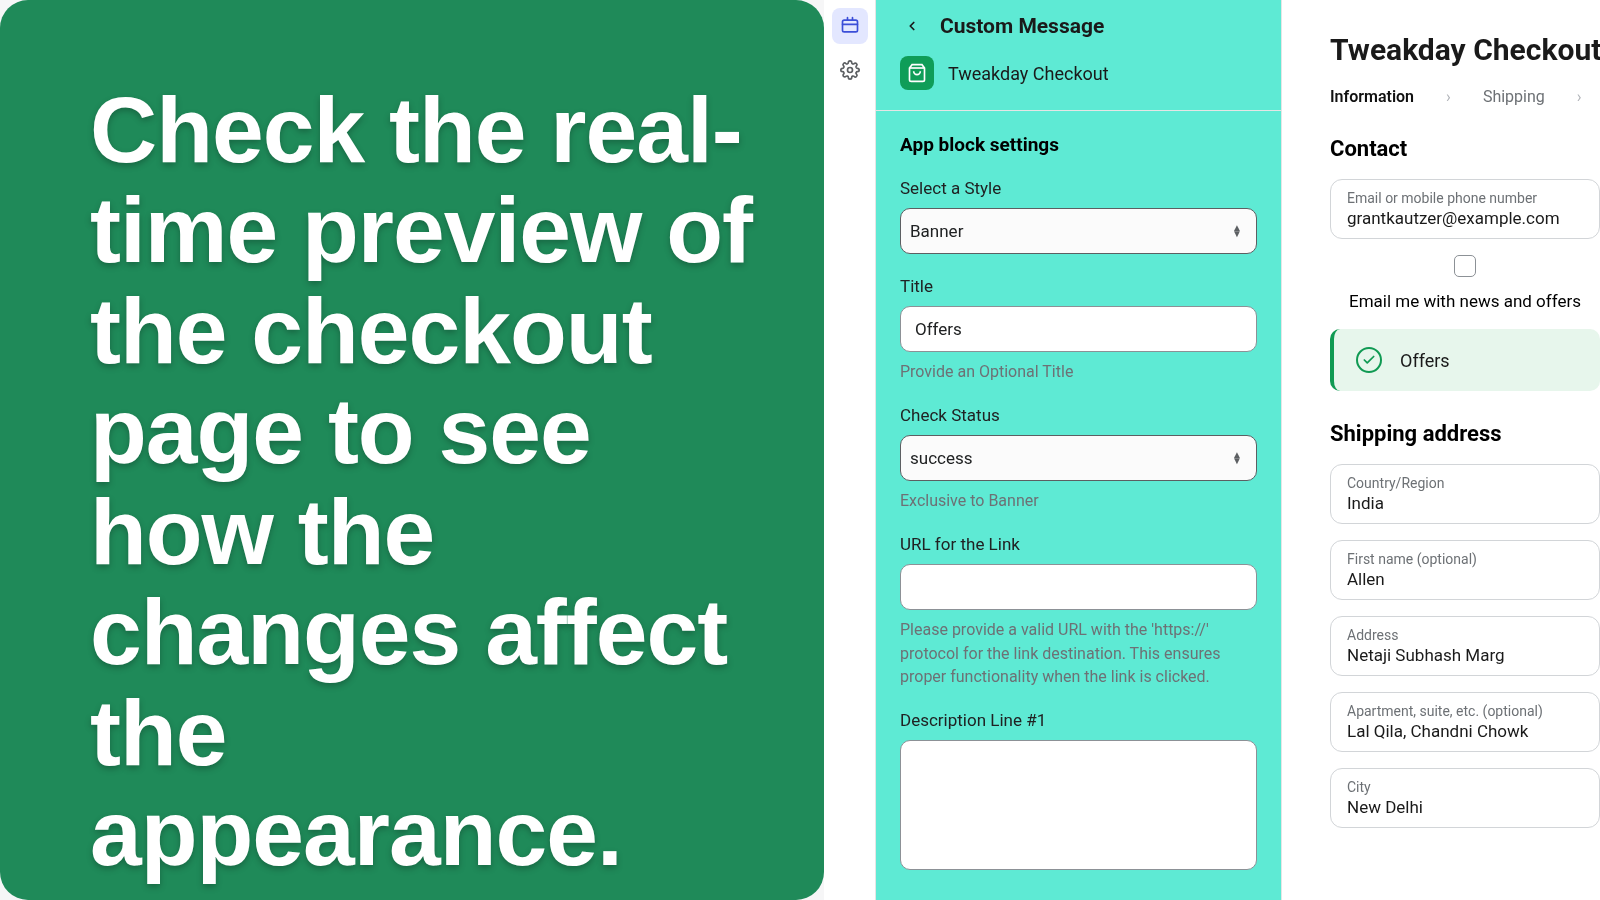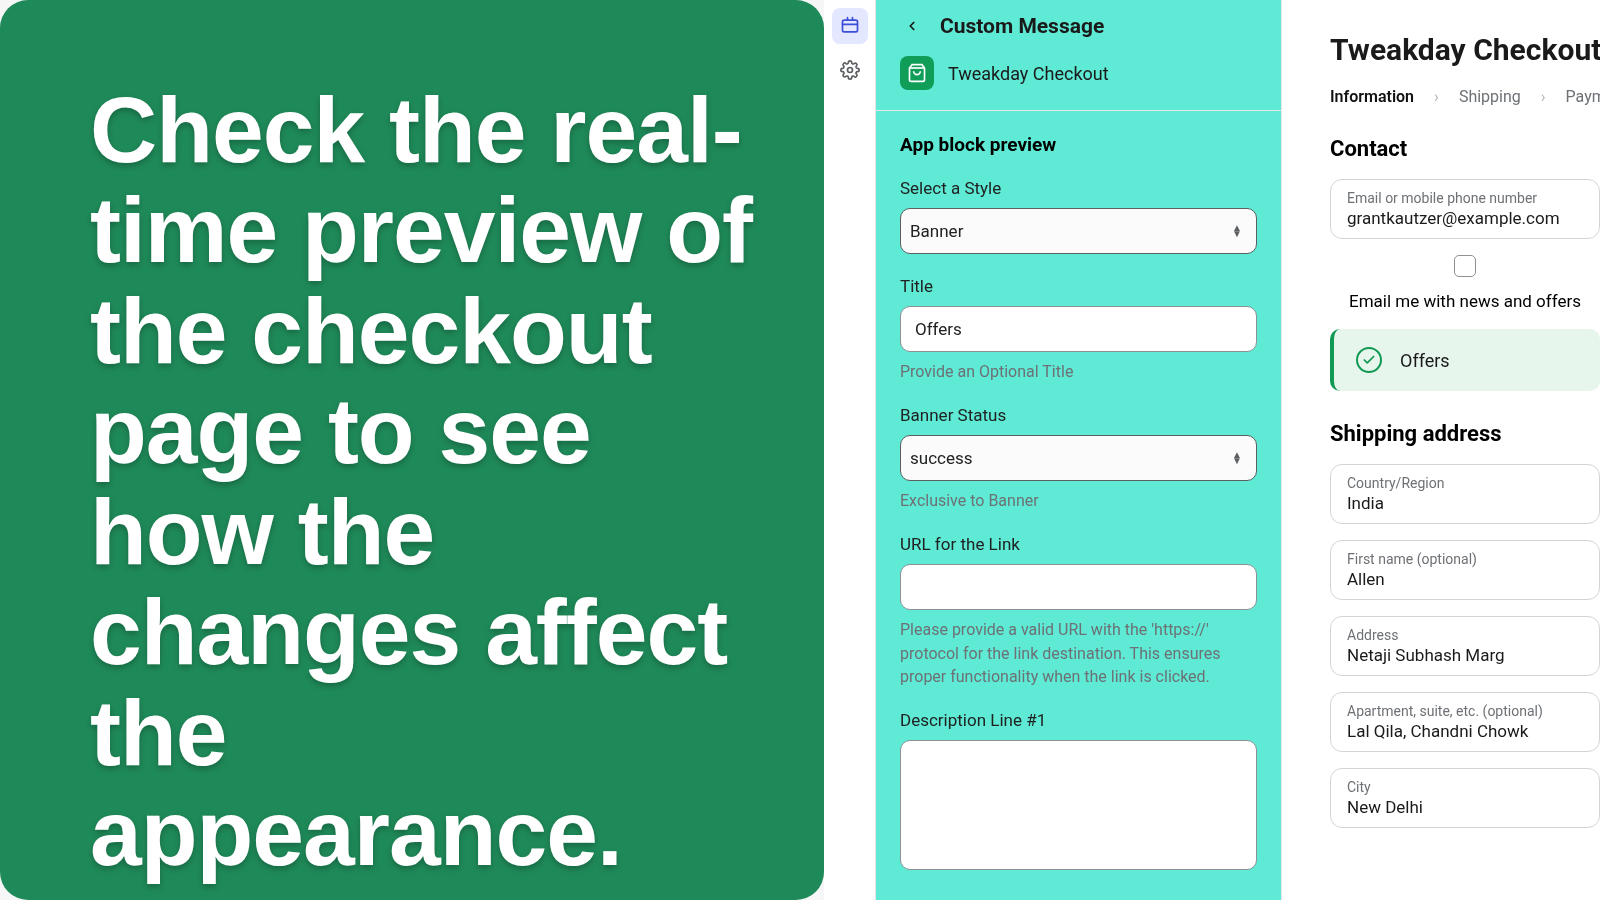--- a/index.html
+++ b/index.html
@@ -55,21 +55,21 @@
     font-family: inherit;
   }
   .select { display:flex; align-items:center; justify-content:space-between; background:#fbfbfb; border-color:#5c5f62; cursor:pointer;padding-left:9px; }
   .select .chevrons { display:flex; flex-direction:column; line-height:6px; font-size:10px; color:#5c5f62; }
   .helper { font-size: 16px; color:#6d7175; margin-top: 8px; line-height:1.45; }
   .textarea { height: 130px; resize: none; }
   .preview {
     flex: 1; background:#fff; padding: 32px 0 0 48px; overflow:hidden;
   }
   .pv-title { font-size: 30px; font-weight: 700; color:#1a1a1a; margin-bottom: 20px; white-space:nowrap; }
-  .breadcrumb { display:flex; gap:20px; align-items:flex-end; font-size:16px; margin-bottom: 30px; }
+  .breadcrumb { display:flex; gap:32px; align-items:flex-end; font-size:16px; margin-bottom: 30px; }
   .bc-item { color:#6d7175; white-space:nowrap; }
   .bc-item.active { color:#111; font-weight:600; }
   .bc-sep { color:#b0b3b8; }
   .section-h { font-size: 22px; font-weight: 700; margin-bottom: 18px; }
   .pv-input {
     border:1px solid #d2d5d8; border-radius:12px; padding:10px 16px 10px 16px;
     margin-bottom: 16px;
   }
   .pv-input .ph { font-size:14px; color:#6d7175; }
   .pv-input .val { font-size:17px; color:#1a1a1a; margin-top:2px; white-space:nowrap; }
@@ -125,41 +125,41 @@
         <svg class="shopping-bag" viewBox="0 0 24 24" fill="none" stroke="#fff" stroke-width="2">
             <path d="M6 2 3 6v14a2 2 0 0 0 2 2h14a2 2 0 0 0 2-2V6l-3-4z"></path>
             <line x1="3" y1="6" x2="21" y2="6"></line>
             <path d="M16 10a4 4 0 0 1-8 0"></path>
           </svg>
       </div>
       <div class="sp-app-name">Tweakday Checkout</div>
     </div>
 
     <div class="sp-body">
-      <div class="section-title">App block preview</div>
+      <div class="section-title">App block settings</div>
 
       <div class="fld">
         <div class="fld-label">Select a Style</div>
         <div class="select">
           <span>Banner</span>
           <span class="chevrons">
               <span>▲</span>
               <span>▼</span>
             </span>
         </div>
       </div>
 
       <div class="fld">
         <div class="fld-label">Title</div>
         <input class="input" value="Offers" style="">
         <div class="helper">Provide an Optional Title</div>
       </div>
 
       <div class="fld">
-        <div class="fld-label">Banner Status</div>
+        <div class="fld-label">Check Status</div>
         <div class="select">
           <span>success</span>
           <span class="chevrons">
               <span>▲</span>
               <span>▼</span>
             </span>
         </div>
         <div class="helper">Exclusive to Banner</div>
       </div>
 

